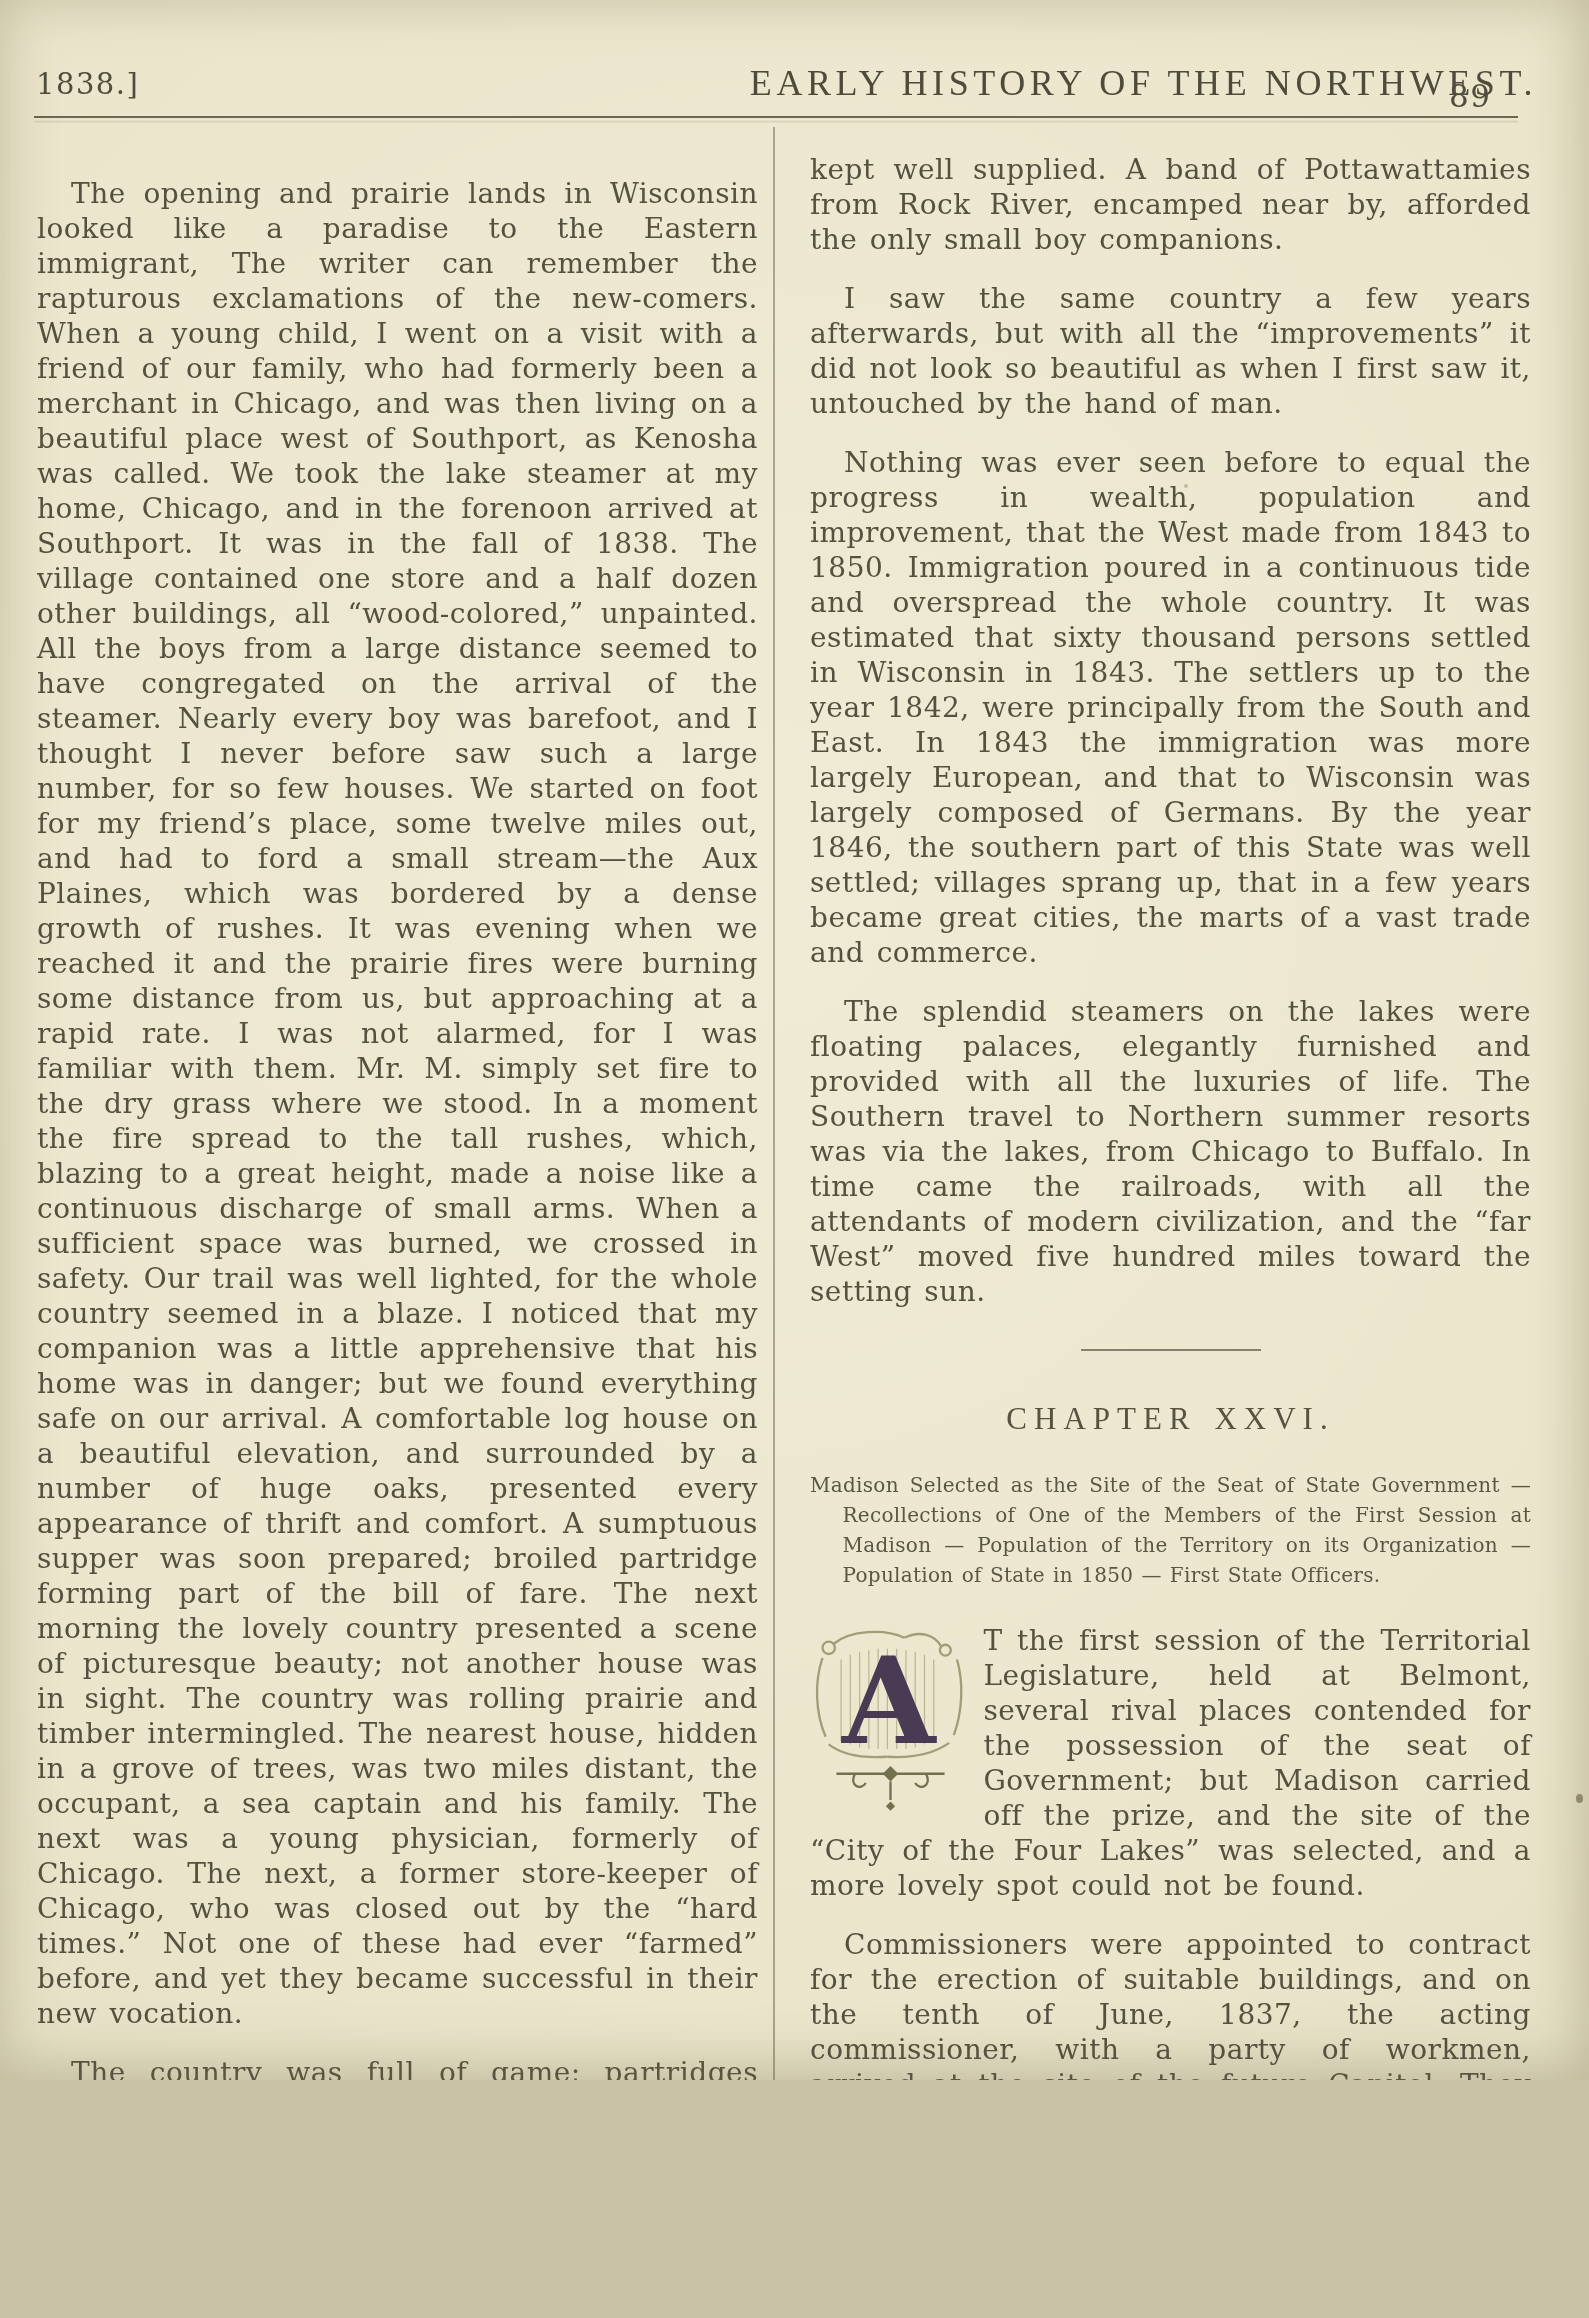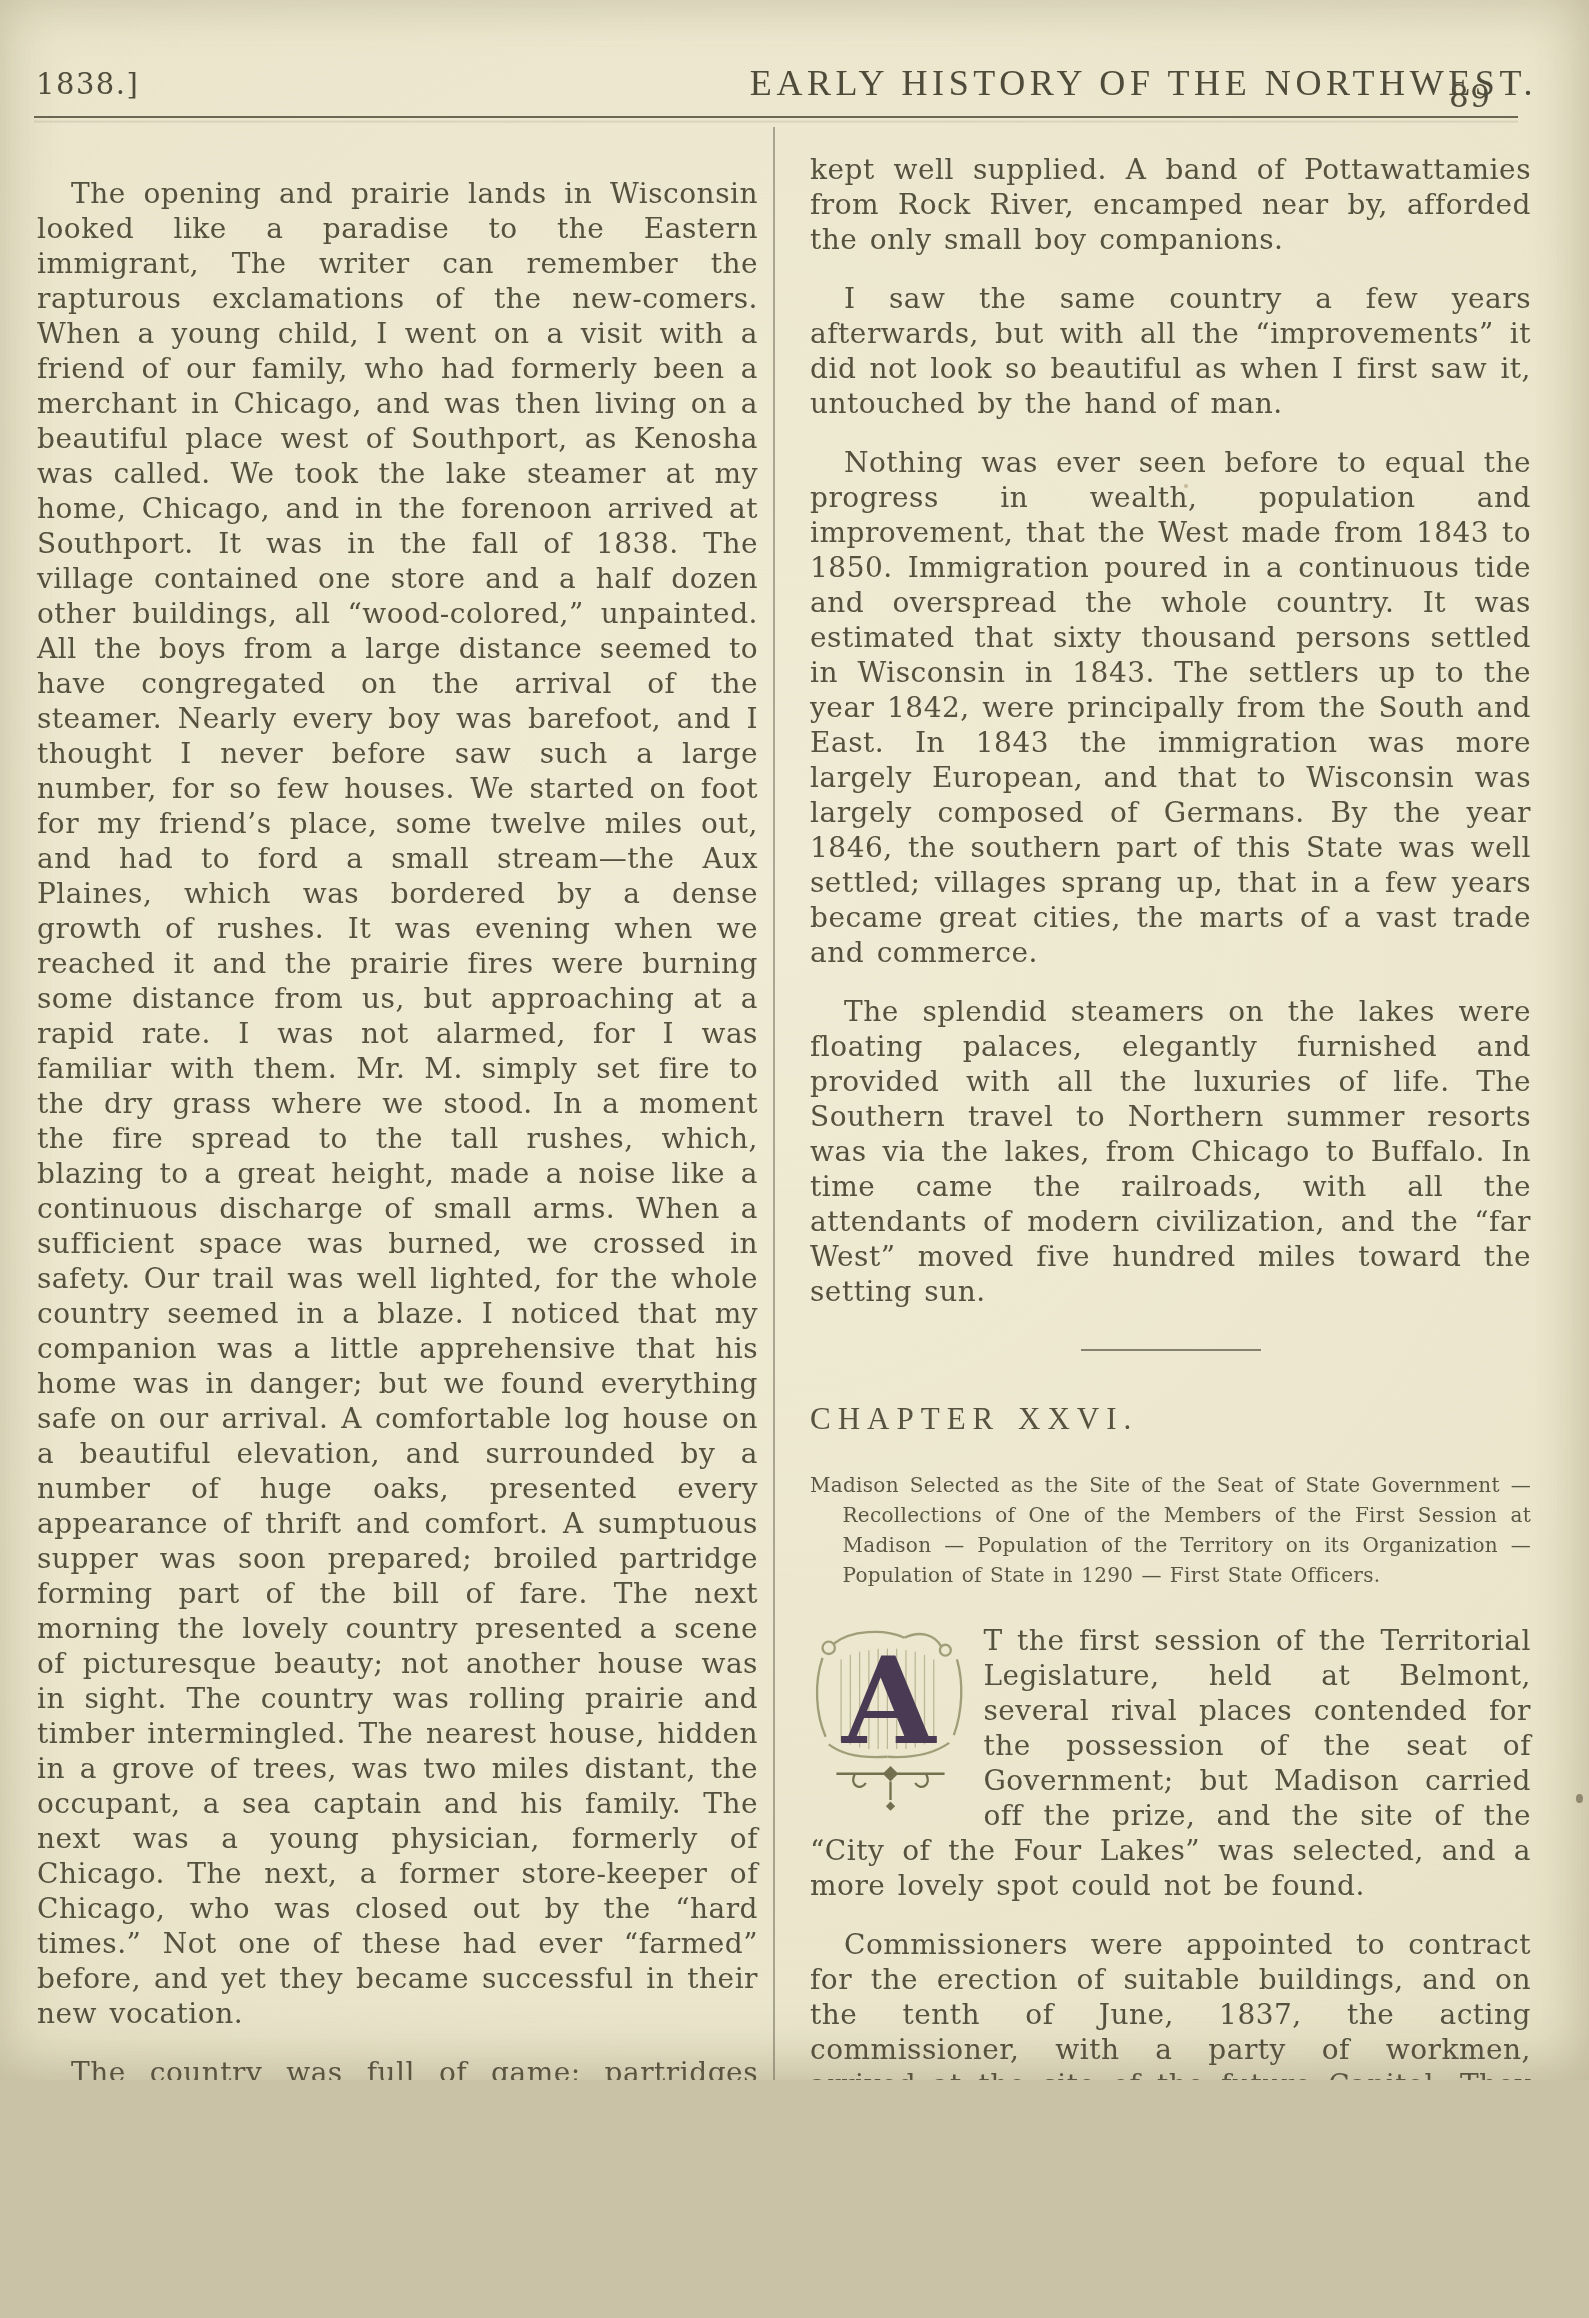--- a/index.html
+++ b/index.html
@@ -33,21 +33,21 @@
     font-size:28px; line-height:35px; text-align:justify;
     letter-spacing:0.5px; word-spacing:3.1px; color:#55513f;
   }
   .col-left  { left:37px; }
   .col-right { left:810px; }
   p.body-p { margin:0; padding:0; }
   p.indent { text-indent:34px;margin-top:24px; }
 
   .chapter-rule { width:180px; height:2.3px; background:#5a5645; margin:40px auto 0 auto; opacity:.7; }
   .chapter-heading {
-    margin:50px 0 0 0; font-family:"Liberation Serif", serif;
+    margin:50px 0 0 0; text-align:center; font-family:"Liberation Serif", serif;
     font-weight:normal; font-size:31px; letter-spacing:7px; color:#575340; white-space:nowrap;
   }
   .chapter-summary {
     margin:34px 0 0 0; font-size:20px; line-height:30px; text-align:justify;
     letter-spacing:0.3px; word-spacing:1.5px; padding-left:32.5px; text-indent:-32.5px; color:#5a5644;
   }
   .chapter-opening { margin-top:32.5px; }
   .dropcap-float { float:left; width:161px; height:190px; margin:4.6px 12.4px 1.5px 0; }
 
   .signature-mark { position:absolute; left:1453px; top:2233px; font-size:15px; color:#5a5646; }
@@ -74,21 +74,21 @@
   </div>
 
   <div class="col col-right">
     <p class="body-p">kept well supplied.  A band of Pottawattamies from Rock River, encamped near by, afforded the only small boy companions.</p>
     <p class="body-p indent">I saw the same country a few years afterwards, but with all the “improvements” it did not look so beautiful as when I first saw it, untouched by the hand of man.</p>
     <p class="body-p indent">Nothing was ever seen before to equal the progress in wealth, population and improvement, that the West made from 1843 to 1850. Immigration poured in a continuous tide and overspread the whole country. It was estimated that sixty thousand persons settled in Wisconsin in 1843.  The settlers up to the year 1842, were principally from the South and East.  In 1843 the immigration was more largely European, and that to Wisconsin was largely composed of Germans.  By the year 1846, the southern part of this State was well settled; villages sprang up, that in a few years became great cities, the marts of a vast trade and commerce.</p>
     <p class="body-p indent">The splendid steamers on the lakes were floating palaces, elegantly furnished and provided with all the luxuries of life.  The Southern travel to Northern summer resorts was via the lakes, from Chicago to Buffalo.  In time came the railroads, with all the attendants of modern civilization, and the “far West” moved five hundred miles toward the setting sun.</p>
 
     <div class="chapter-rule"></div>
     <h2 class="chapter-heading">CHAPTER XXVI.</h2>
-    <p class="chapter-summary">Madison Selected as the Site of the Seat of State Government — Recollections of One of the Members of the First Session at Madison — Population of the Territory on its Organization — Population of State in 1290 — First State Officers.</p>
+    <p class="chapter-summary">Madison Selected as the Site of the Seat of State Government — Recollections of One of the Members of the First Session at Madison — Population of the Territory on its Organization — Population of State in 1850 — First State Officers.</p>
 
     <div class="chapter-opening">
       <div class="dropcap-float">
         <svg viewBox="0 0 208 246" width="161" height="190" style="font-size:36px">
 
           <g stroke="#b9b795" stroke-width="1.6">
             <line x1="40" y1="42" x2="40" y2="148"></line>
               <line x1="52" y1="36" x2="52" y2="152"></line>
             <line x1="64" y1="32" x2="64" y2="156"></line>
               <line x1="76" y1="30" x2="76" y2="158"></line>

